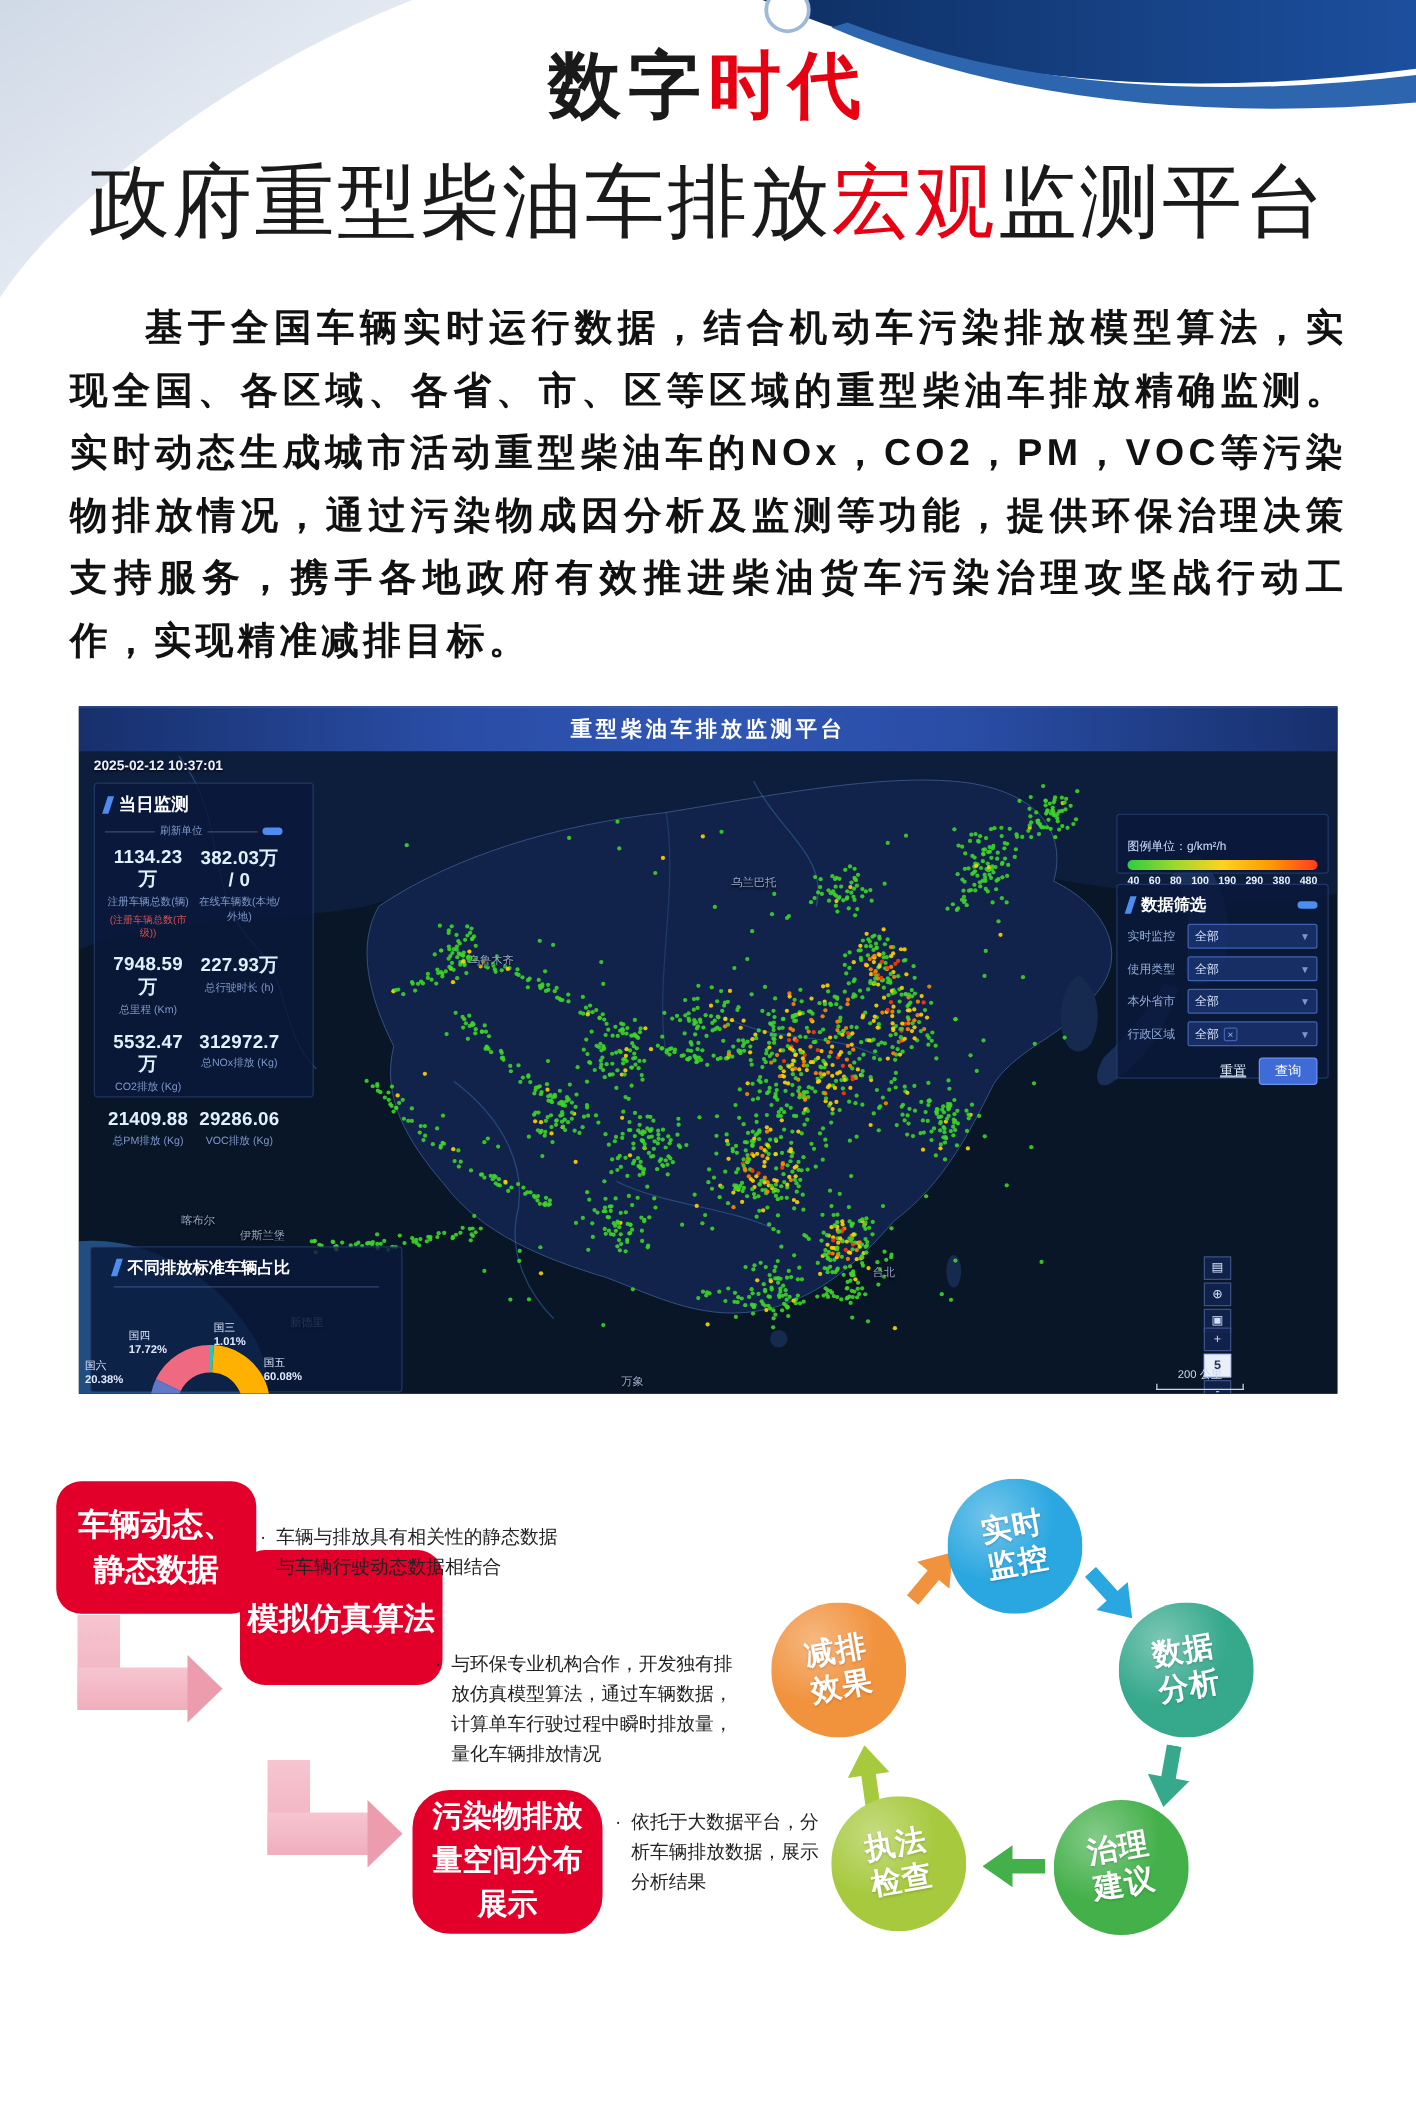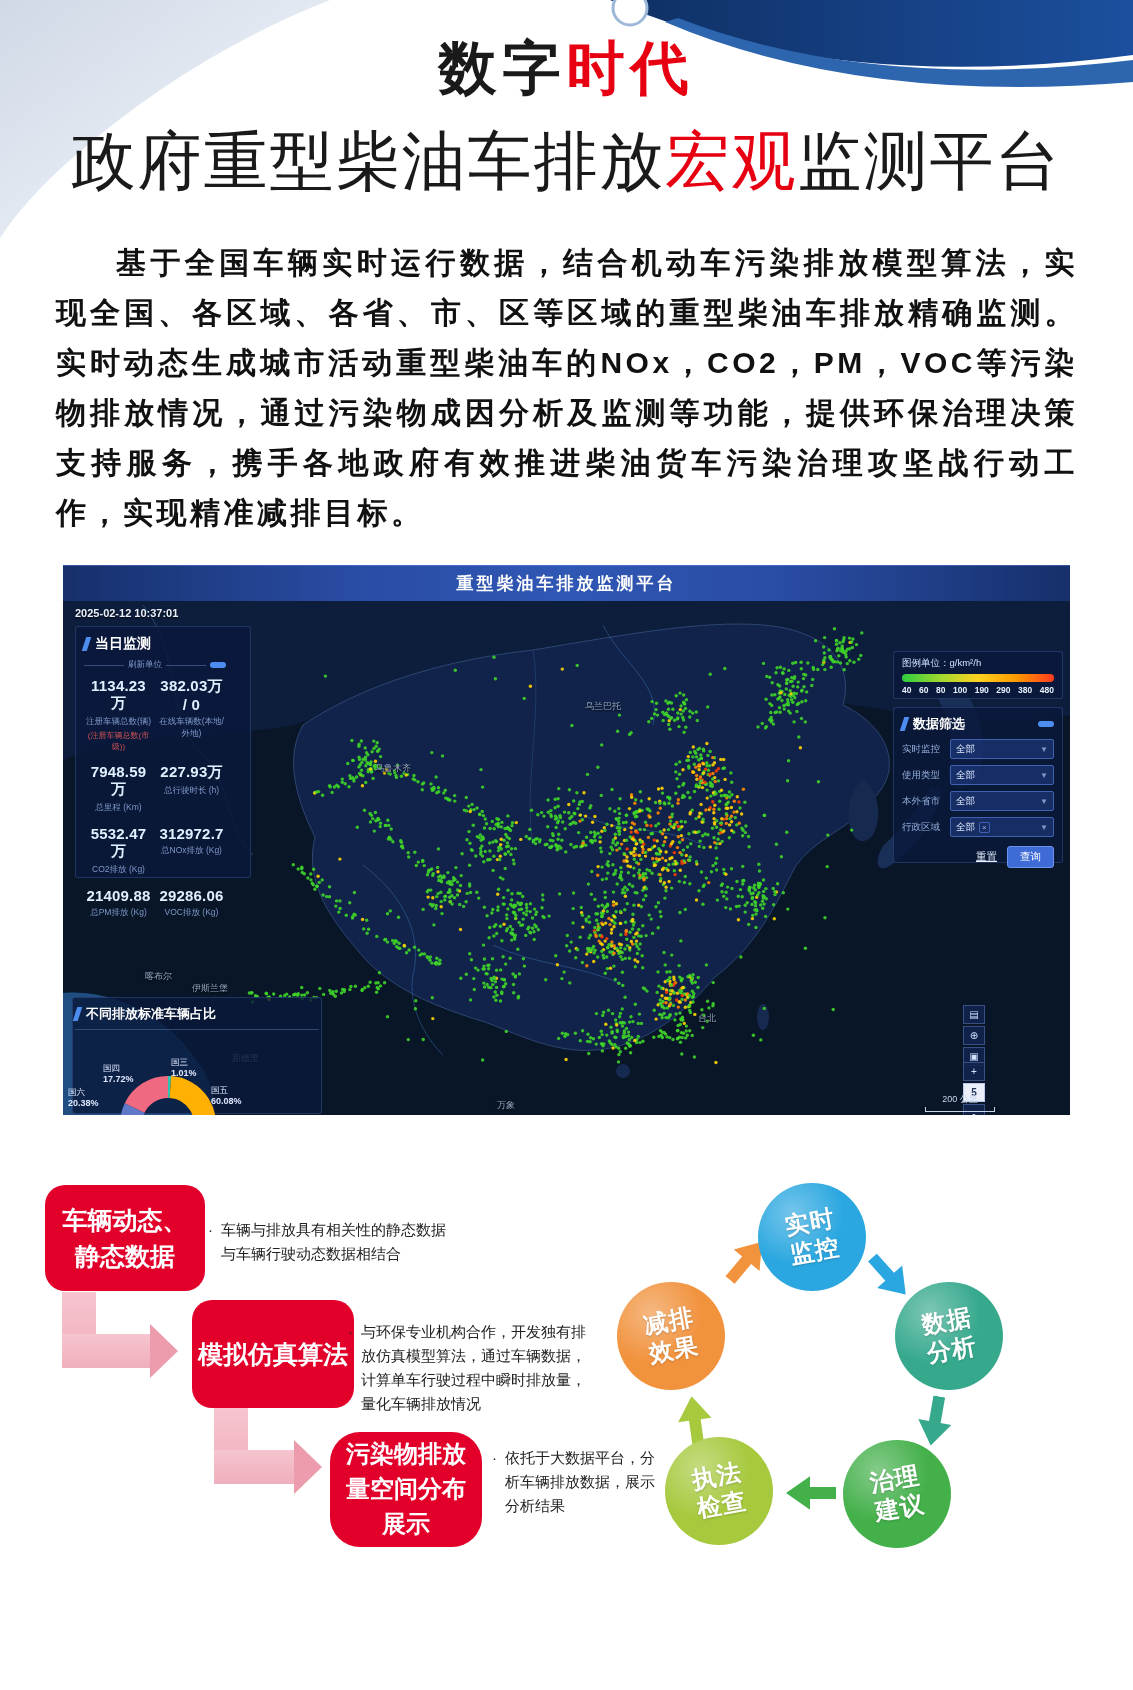--- a/index.html
+++ b/index.html
@@ -43,62 +43,62 @@
   #statsPanel{left:12px;top:61px;width:176px;height:252px;padding:8px 24px 6px 8px;box-sizing:border-box;}
   .stats-divider{margin-top:6px;display:flex;align-items:center;gap:4px;color:#7e97c8;font-size:8.5px;}
   .stats-divider .ln{flex:1;border-top:1px solid rgba(110,140,200,.45);}
   .stats-grid{display:grid;grid-template-columns:1fr 1fr;margin-top:6px;row-gap:11px;column-gap:4px;}
   .stat-cell{text-align:center;}
   .stat-val{color:#dff0ff;font-size:15px;font-weight:bold;letter-spacing:.2px;}
   .stat-lab{color:#7e97c8;font-size:8.5px;margin-top:3px;}
   .stat-sub{color:#d05252;font-size:8px;margin-top:2px;}
 
   
-  #legendBox{left:830px;top:86px;width:170px;height:48px;padding:5px 8px;box-sizing:border-box;}
+  #legendBox{left:830px;top:86px;width:170px;height:48px;padding:19px 8px;box-sizing:border-box;}
   .legend-title{color:#cfe0ff;font-size:9.5px;}
   .legend-bar{height:8px;border-radius:4px;margin-top:4px;
       background:linear-gradient(90deg,#2ecc40,#9ed82e,#ffd21f,#ff9a00,#ff3b1f);}
   .legend-ticks{display:flex;justify-content:space-between;color:#e8f2ff;font-size:8.5px;margin-top:3px;font-weight:bold;}
 
   
   #filterPanel{left:830px;top:142px;width:170px;height:156px;padding:7px 8px;box-sizing:border-box;}
   .filter-row{display:flex;align-items:center;margin-top:6px;}
   .filter-lab{width:48px;color:#93acd9;font-size:9.5px;flex:none;}
   .filter-select{flex:1;height:18px;background:rgba(35,65,140,.55);border:1px solid #3f62b0;
       border-radius:2px;color:#dfe9ff;font-size:9.5px;display:flex;align-items:center;
       padding:0 5px;justify-content:space-between;cursor:pointer;}
   .filter-select .chev{color:#7e97c8;font-size:8px;}
   .tagx{font-size:8px;color:#9fb6e8;border:1px solid #3f62b0;border-radius:2px;padding:0 2px;margin-left:4px;}
   .filter-btns{display:flex;justify-content:flex-end;align-items:center;gap:10px;margin-top:9px;}
   .btn-reset{color:#eaf2ff;font-size:10.5px;text-decoration:underline;cursor:pointer;}
   .btn-query{background:#3e6bd6;color:#fff;font-size:10.5px;border-radius:3px;
       padding:3px 12px;cursor:pointer;border:1px solid #6b93ee;}
 
   
-  #donutPanel{left:9px;top:432px;width:250px;height:117px;padding:7px 2px;box-sizing:border-box;}
+  #donutPanel{left:9px;top:432px;width:250px;height:117px;padding:7px 18px;box-sizing:border-box;}
   #donutPanel .panel-title{font-size:13px;}
   #donutPanel .underline{border-top:1px solid rgba(110,140,200,.4);margin-top:6px;}
   .callout{position:absolute;color:#dfe8ff;font-size:8.5px;line-height:11px;z-index:6;text-align:left;}
   .callout b{font-size:9px;}
 
   
   .city-label{position:absolute;color:#97a8c6;font-size:9px;z-index:2;text-shadow:0 1px 2px #000;}
   .map-ctrl{position:absolute;z-index:6;display:flex;flex-direction:column;gap:2px;}
   .ctrl-btn{width:20px;height:17px;background:rgba(18,36,76,.9);border:1px solid rgba(120,150,220,.4);
       color:#cfe0ff;font-size:10px;display:flex;align-items:center;justify-content:center;cursor:pointer;}
   .ctrl-btn.white{background:#e9eef8;color:#24365e;font-weight:bold;}
   .scalebar{position:absolute;z-index:6;color:#c9d6ee;font-size:9px;text-align:center;width:70px;}
   .scalebar .line{border-bottom:1px solid #c9d6ee;border-left:1px solid #c9d6ee;border-right:1px solid #c9d6ee;height:4px;margin-top:1px;}
 
   
   .red-box{position:absolute;background:#e2002b;color:#ffffff;border-radius:20px;
       display:flex;align-items:center;justify-content:center;text-align:center;
       font-weight:bold;box-sizing:border-box;padding:10px;}
   #box1{left:45px;top:1185px;width:160px;height:106px;font-size:25px;line-height:1.45;}
-  #box2{left:192px;top:1300px;width:162px;height:108px;font-size:25px;white-space:nowrap;}
+  #box2{left:192px;top:1240px;width:162px;height:108px;font-size:25px;white-space:nowrap;}
   #box3{left:330px;top:1432px;width:152px;height:115px;font-size:24px;line-height:1.45;border-radius:30px;}
 
   .note{position:absolute;color:#222;font-size:15px;line-height:24px;padding-left:13px;}
   .note .bullet{position:absolute;left:0;top:0;}
   #note1{left:208px;top:1218px;width:225px;}
   #note2{left:348px;top:1320px;width:235px;}
   #note3{left:492px;top:1446px;width:155px;}
 
   .l-arrow{position:absolute;}
   .l-arrow .vseg,.l-arrow .hseg{position:absolute;background:linear-gradient(180deg,#f6c5cf,#f0aebc);}

